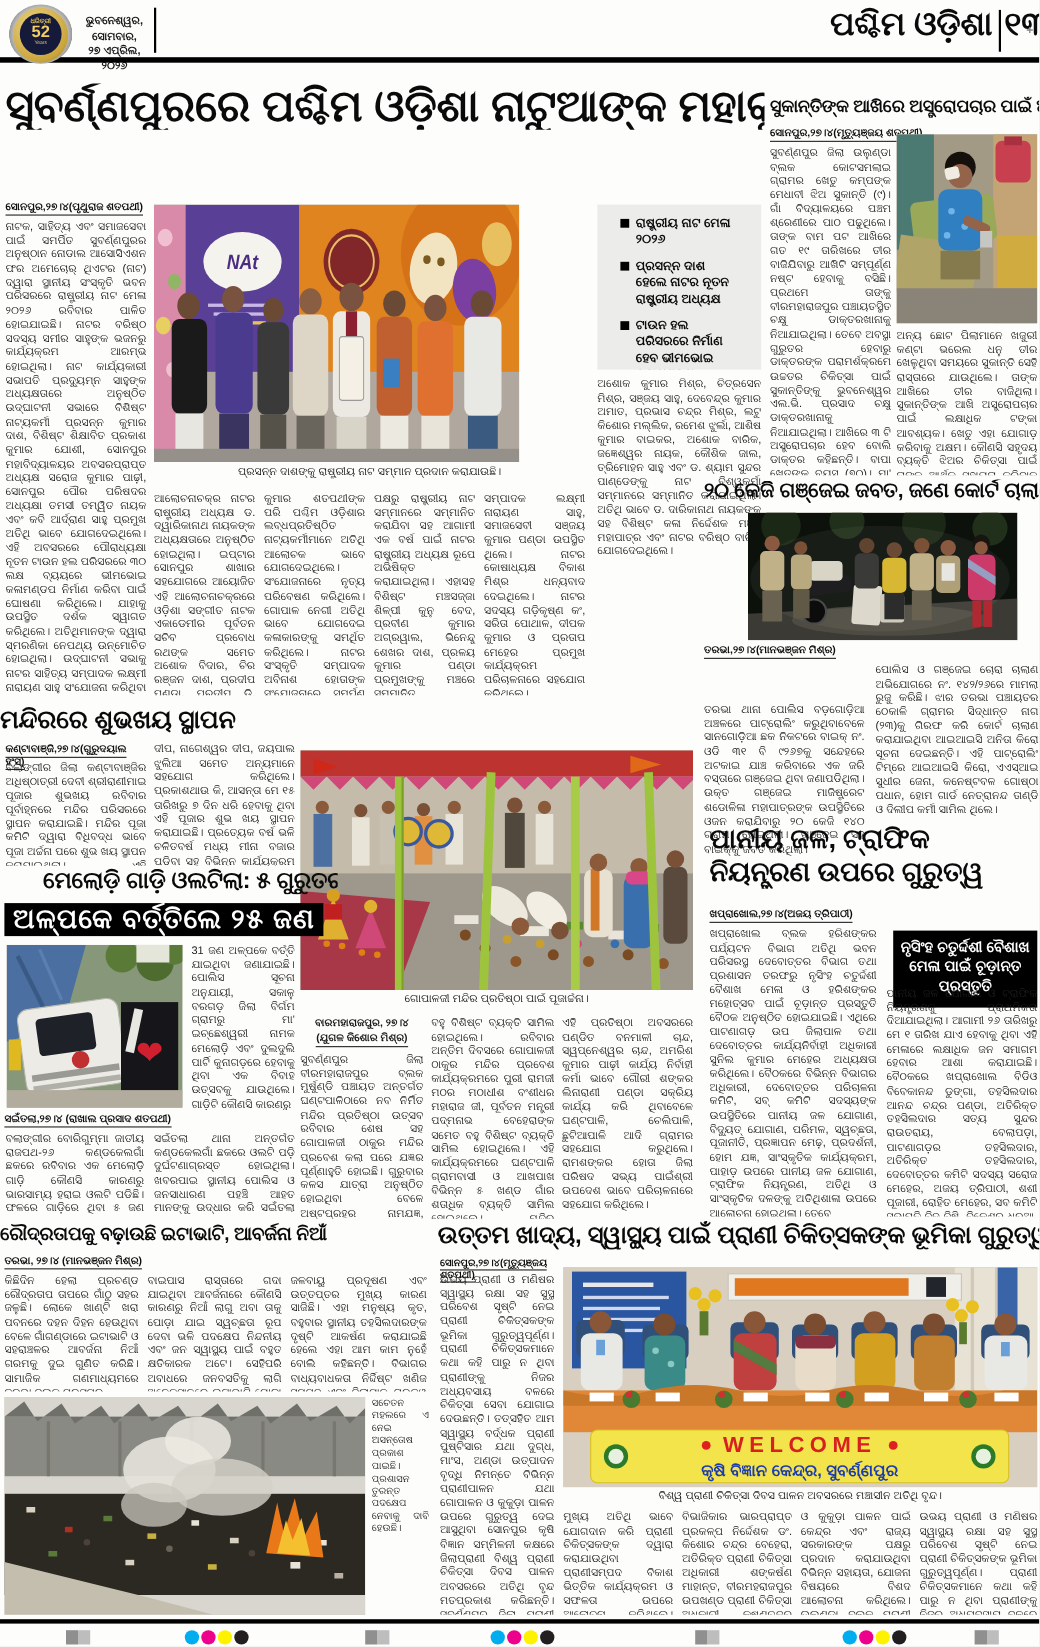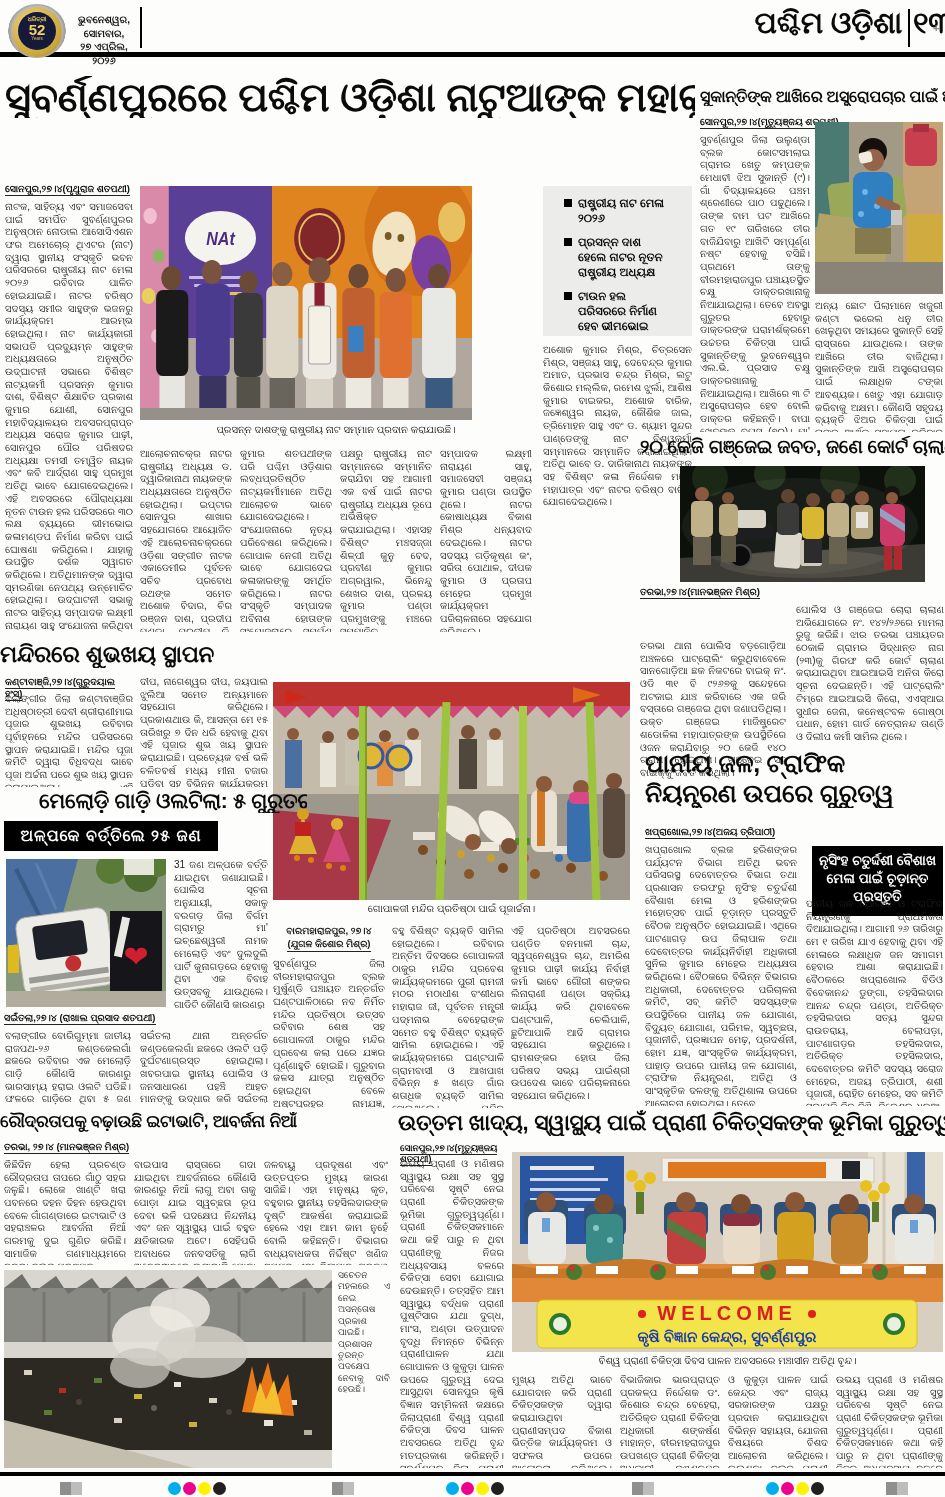--- a/index.html
+++ b/index.html
@@ -289,21 +289,21 @@
   <div class="abs cap" style="left:273px;top:903px;width:357px;">ଗୋପାଳଜୀ ମନ୍ଦିର ପ୍ରତିଷ୍ଠା ପାଇଁ ପୂଜାର୍ଚ୍ଚନା।</div>
   <div class="abs" style="left:273px;top:925px;width:112px;text-align:center;font-weight:bold;font-size:9.5px;line-height:1.35;">
     <div>ବାରମହାରାଜପୁର, ୨୭।୪</div>
     <div style="border-bottom:1.2px solid #222;display:inline-block;">(ଯୁଗଳ କିଶୋର ମିଶ୍ର)</div>
   </div>
   <div class="abs bt" style="left:273px;top:958px;width:112px;height:150px;">ସୁବର୍ଣ୍ଣପୁର ଜିଲା ବୀରମହାରାଜପୁର ବ୍ଲକ ମୁର୍ଷୁଣ୍ଡି ପଞ୍ଚାୟତ ଅନ୍ତର୍ଗତ ଘଣ୍ଟପାଳିଠାରେ ନବ ନିର୍ମିତ ମନ୍ଦିର ପ୍ରତିଷ୍ଠା ଉତ୍ସବ ରବିବାର ଶେଷ ସହ ଗୋପାଳଜୀ ଠାକୁର ମନ୍ଦିର ପ୍ରବେଶ କଲା ପରେ ଯଜ୍ଞର ପୂର୍ଣ୍ଣାହୁତି ହୋଇଛି। ଗୁରୁବାର କଳସ ଯାତ୍ରା ଅନୁଷ୍ଠିତ ହୋଇଥିବା ବେଳେ ଅଷ୍ଟପ୍ରହର ନାମଯଜ୍ଞ, ସୁନ୍ଦରକାଣ୍ଡ ପାରାୟଣ ଅଂଶ ଯଜ୍ଞ, ଘୃତ ଯଜ୍ଞ ଅନୁଷ୍ଠିତ ହୋଇଥିଲା। ବିଭିନ୍ନ ଦିବସରେ ରାଜ୍ୟ ମାନବାଧିକାର କମିଶନ ଶତୃଘ୍ନ ପୂଜାରୀ, ପୂର୍ବତନ ବିଚାରପତି</div>
   <div class="abs bt" style="left:392px;top:925px;width:112px;height:183px;">ବହୁ ବିଶିଷ୍ଟ ବ୍ୟକ୍ତି ସାମିଲ ହୋଇଥିଲେ। ରବିବାର ଅନ୍ତିମ ଦିବସରେ ଗୋପାଳଜୀ ଠାକୁର ମନ୍ଦିର ପ୍ରବେଶ କାର୍ଯ୍ୟକ୍ରମରେ ପୁରୀ ରାମଜୀ ମଠର ମଠାଧୀଶ ବଂଶୀଧର ମହାରାଜ ଜୀ, ପୂର୍ବତନ ମନ୍ତ୍ରୀ ପଦ୍ମନାଭ ବେହେରାଙ୍କ ସମେତ ବହୁ ବିଶିଷ୍ଟ ବ୍ୟକ୍ତି ସାମିଲ ହୋଇଥିଲେ। ଏହି କାର୍ଯ୍ୟକ୍ରମରେ ଘଣ୍ଟପାଳି ଗ୍ରାମବାସୀ ଓ ଆଖପାଖ ବିଭିନ୍ନ ୫ ଖଣ୍ଡ ଗାଁର ଶତାଧିକ ବ୍ୟକ୍ତି ସାମିଲ ହୋଇଥିଲେ। ମନ୍ଦିର ପ୍ରତିଷ୍ଠା ଅବସରରେ ଅଷ୍ଟପ୍ରହର ନାମଯଜ୍ଞ, ସୁନ୍ଦରକାଣ୍ଡ ପାରାୟଣ ଏବଂ ବଲାଙ୍ଗୀରର ଦଣ୍ଡମାଳ କଳାକାରଙ୍କ</div>
   <div class="abs bt" style="left:511px;top:925px;width:119px;height:183px;">ଏହି ପ୍ରତିଷ୍ଠା ଅବସରରେ ପଣ୍ଡିତ ବନମାଳୀ ଚାନ୍ଦ, ସ୍ୱପ୍ନେଶ୍ୱର ଚାନ୍ଦ, ଅମରିଶ କୁମାର ପାଢ଼ୀ କାର୍ଯ୍ୟ ନିର୍ବାହୀ କର୍ମା ଭାବେ ଗୌରୀ ଶଙ୍କର ଲିନାରାଣୀ ପଣ୍ଡା ସକ୍ରିୟ କାର୍ଯ୍ୟ କରି ଥିବାବେଳେ ଘଣ୍ଟପାଳି, ଚେଲିପାଳି, ଛୁଟିଆପାଳି ଆଦି ଗ୍ରାମର ସହଯୋଗ କରୁଥିଲେ। ରାମଶଙ୍କର ହୋତା ଜିଲା ପରିଷଦ ସଭ୍ୟ ପାଇଁଶ୍ରୀ ଉପଦେଶ ଭାବେ ପରିଚାଳନାରେ ସହଯୋଗ କରିଥିଲେ।</div>
 
   <div class="abs hl" style="left:0px;top:789px;width:268px;font-size:21px;margin-left:39px;">ମେଲୋଡ଼ି ଗାଡ଼ି ଓଲଟିଲା: ୫ ଗୁରୁତର</div>
-  <div class="abs revbox" style="left:4px;top:821px;width:214px;height:30px;font-size:16px;line-height:30px;letter-spacing:1px;">ଅଳ୍ପକେ ବର୍ତ୍ତିଲେ ୨୫ ଜଣ</div>
+  <div class="abs revbox" style="left:4px;top:821px;width:290px;height:30px;font-size:25px;line-height:30px;letter-spacing:1px;">ଅଳ୍ପକେ ବର୍ତ୍ତିଲେ ୨୫ ଜଣ</div>
   <div class="abs photo" style="left:6px;top:859px;width:160px;height:148px;">
     <svg viewBox="0 0 160 148" preserveAspectRatio="none">
       <rect width="160" height="148" fill="#87977a"></rect>
       <polygon points="0,0 72,0 52,72 0,88" fill="#4a6fa0"></polygon>
       <line x1="10" y1="10" x2="40" y2="70" stroke="#3a5a86" stroke-width="4"></line>
       <line x1="30" y1="4" x2="50" y2="50" stroke="#5a7fb0" stroke-width="3"></line>
       <circle cx="105" cy="10" r="15" fill="#5a7a38"></circle>
         <circle cx="135" cy="16" r="17" fill="#4e6c30"></circle>
         <circle cx="152" cy="6" r="12" fill="#5a7a38"></circle>
       <rect x="118" y="0" width="30" height="16" fill="#e4e6da"></rect>

